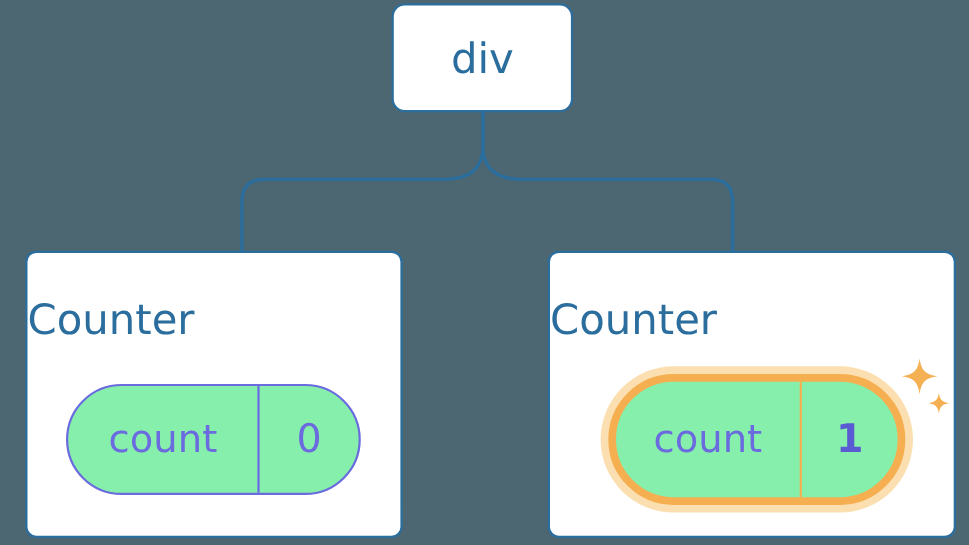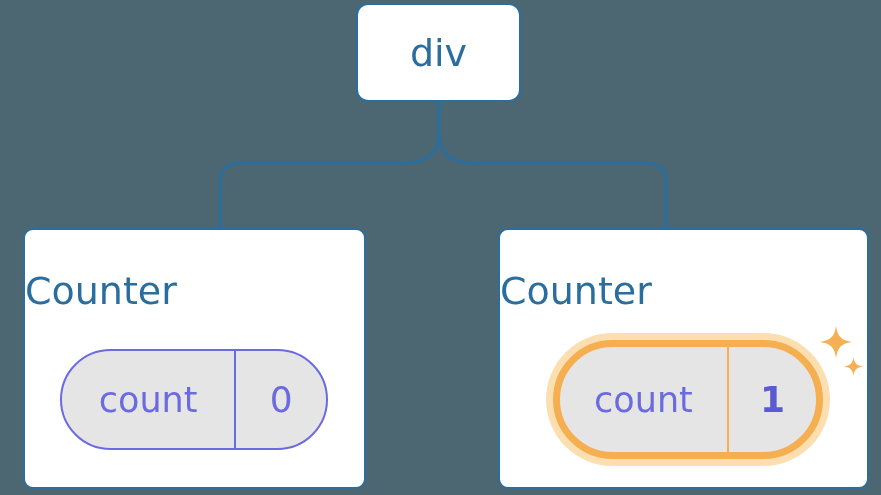--- a/index.html
+++ b/index.html
@@ -45,21 +45,21 @@
   .card-title{
     position:absolute;top:42px;left:0;right:0;
     text-align:left;color:var(--blue);font-size:38px;line-height:1;
   }
 
   
   .pill{
     position:absolute;
     display:flex;align-items:stretch;
     border-radius:999px;
-    background:#e5e5e5;
+    background:#86efac;
   }
   .card.left .pill{
     left:35px;top:119px;width:268px;height:101px;
     border:2px solid var(--purple);
   }
   .pill-key{
     flex:0 0 66%;
     display:flex;align-items:center;justify-content:center;
     border-right:2px solid var(--purple);
     color:var(--purple);font-size:35px;

